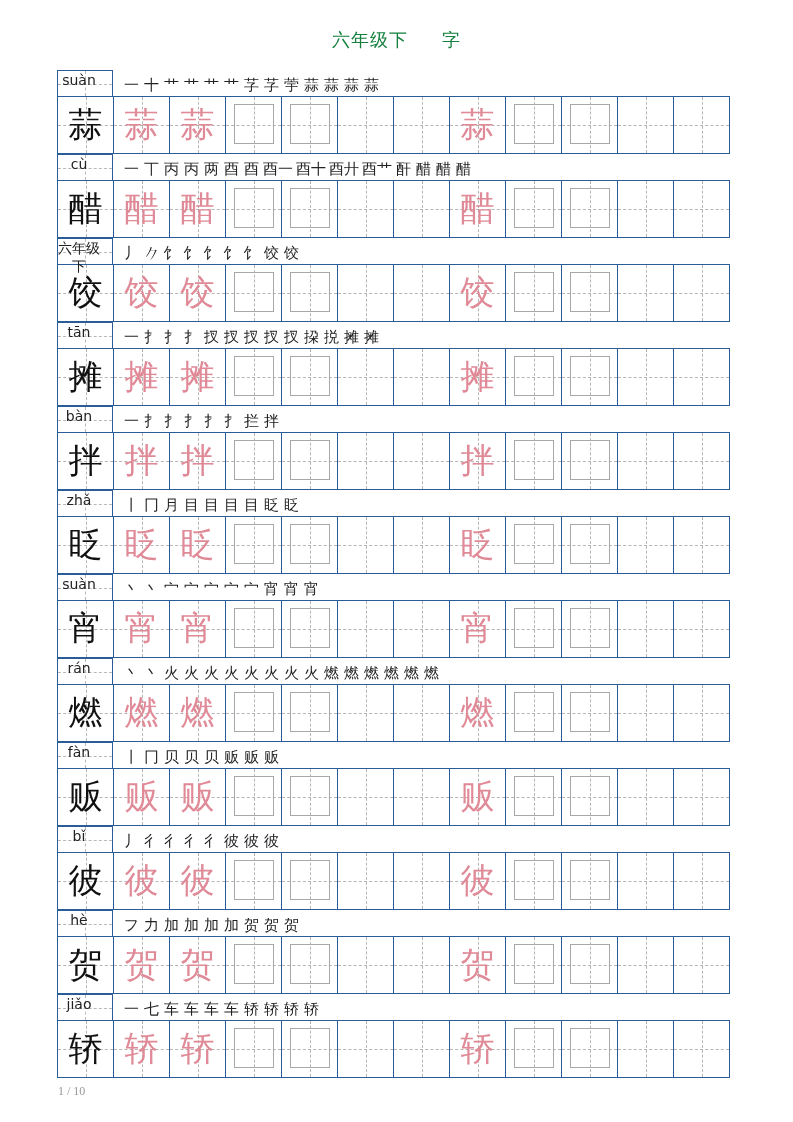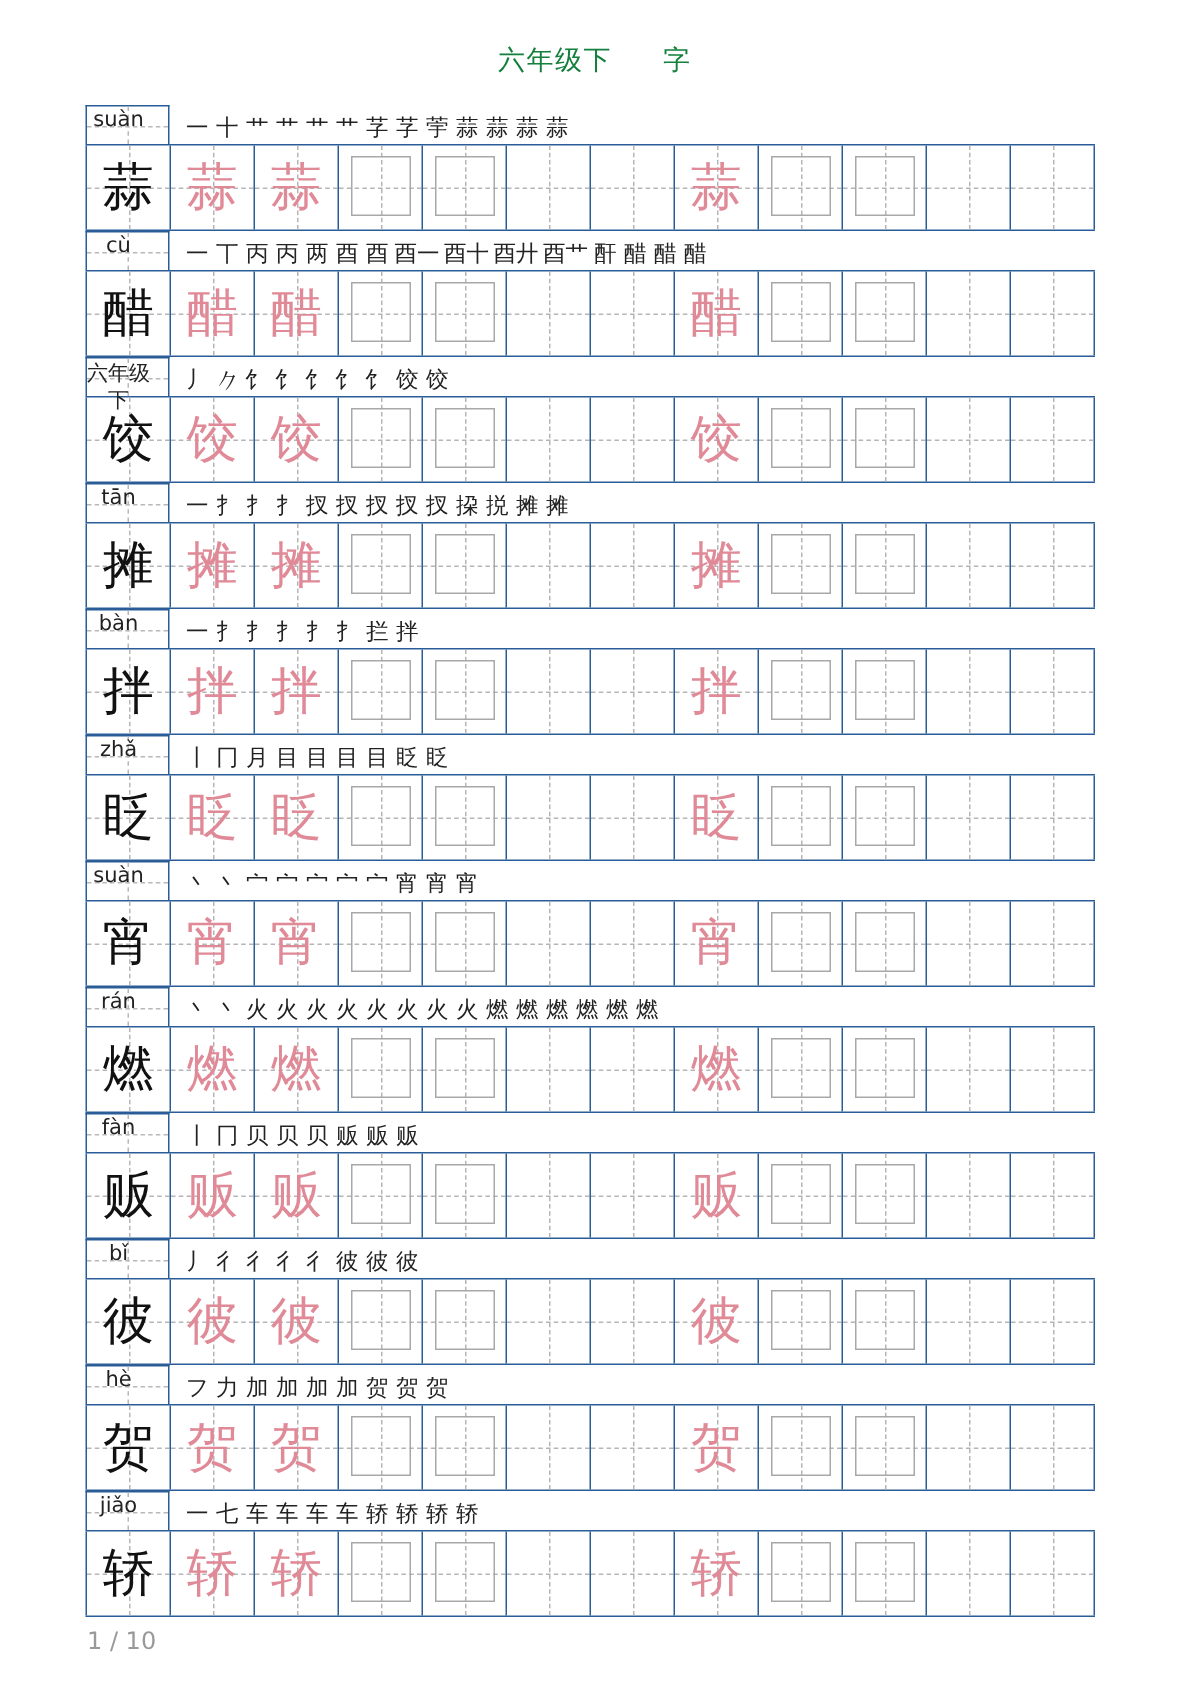--- a/index.html
+++ b/index.html
@@ -34,21 +34,21 @@
   .cell:last-child { border-right:1.5px solid #2a5d97; width:57px; }
   .cell .h { position:absolute; left:0; right:0; top:50%; border-top:1px dashed #b5b5b5; }
   .cell .v { position:absolute; top:0; bottom:0; left:50%; border-left:1px dashed #b5b5b5; }
   .cell .box { position:absolute; left:8px; top:7px; width:40px; height:40px;
                border:1px solid #a8a8a8; box-sizing:border-box; }
   .cell .ch { position:absolute; left:0; top:0; width:100%; height:100%;
               display:flex; align-items:center; justify-content:center;
               font-family:"DejaVu Serif", serif; font-size:34px; z-index:2; }
   .cell.model .ch { color:#111; }
   .cell.trace .ch { color:#e08a98; }
-  .footer { position:absolute; left:58px; top:1084px; font-size:16px; color:#999; }
+  .footer { position:absolute; left:58px; top:1084px; font-size:12px; color:#999;font-family:Liberation Serif, serif; }
 </style>
 </head>
 <body>
 
 <div class="title">
   <span>六年级下</span><span class="gap"></span><span>字</span>
 </div>
 
 <div class="sheet" id="sheet">
     <div class="block">

